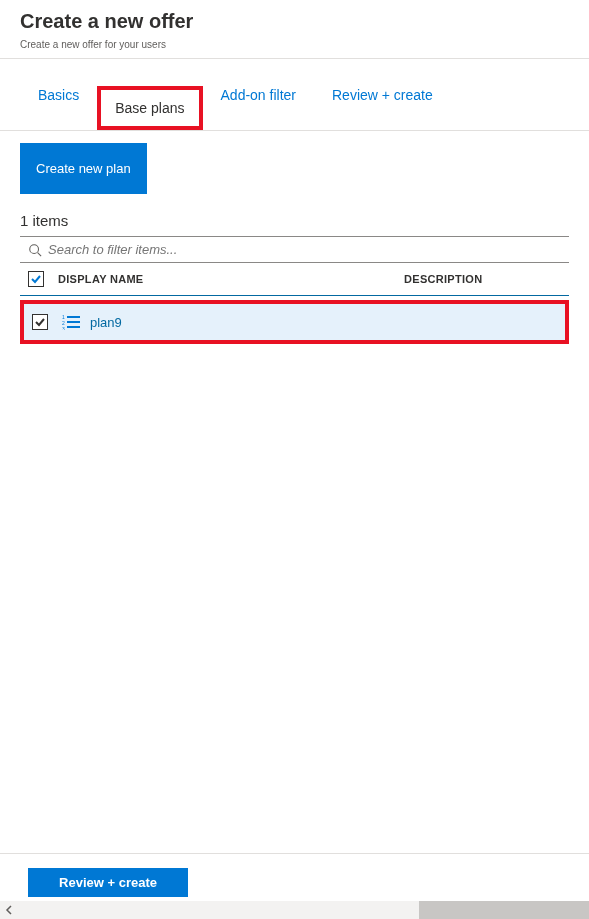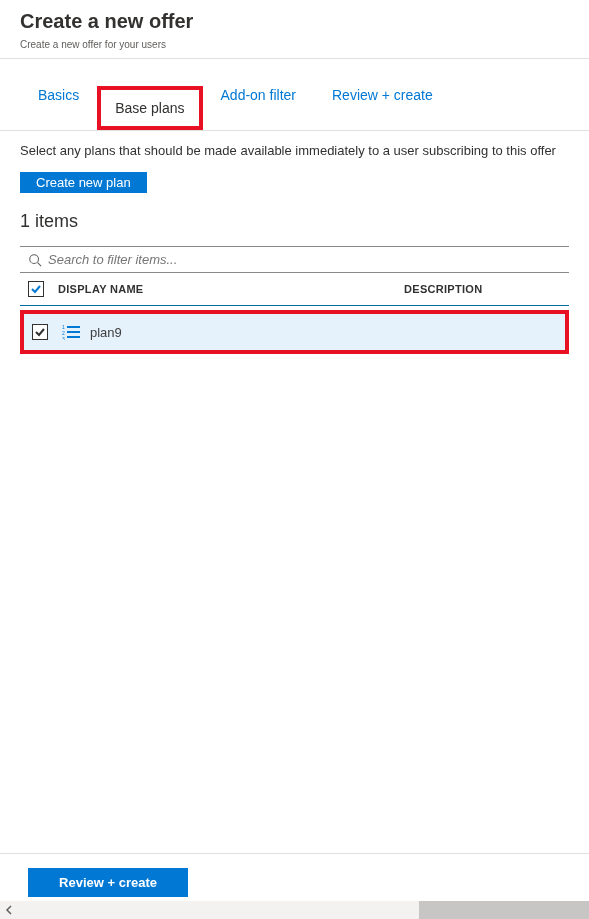--- a/index.html
+++ b/index.html
@@ -52,29 +52,29 @@
     }
     .description {
       font-size: 13px;
       color: #323130;
       margin-bottom: 14px;
     }
     .create-btn {
       background: #0078d4;
       color: #ffffff;
       border: none;
-      padding: 3px 16px;
+      padding: 18px 16px;
       font-size: 13px;
       cursor: pointer;
       font-family: inherit;
     }
     .item-count {
-      font-size: 18px;
+      font-size: 15px;
       margin-top: 18px;
-      margin-bottom: 14px;
+      margin-bottom: 7px;
     }
     .search-box {
       display: flex;
       align-items: flex-end;
       border: 1px solid #8a8886;
       border-left: none;
       border-right: none;
       padding: 5px 8px;
       width: 100%;
     }
@@ -136,21 +136,21 @@
       border: 4px solid #e81123;
       margin-top: 4px;
     }
     .row-icon {
       margin-left: 4px;
       margin-right: 10px;
       display: inline-flex;
     }
     .row-name {
       font-size: 13px;
-      color: #404040;
+      color: #0369a1;
     }
     .footer {
       position: absolute;
       bottom: 22px;
       left: 0;
       right: 0;
       border-top: 1px solid #e1dfdd;
       padding: 14px 20px 0 28px;
       display: flex;
       gap: 10px;
@@ -212,21 +212,20 @@
 </div>
 
 <div class="tabs">
   <div class="tab">Basics</div>
   <div class="tab highlighted">Base plans</div>
   <div class="tab">Add-on filter</div>
   <div class="tab">Review + create</div>
 </div>
 
 <div class="content">
-  <div class="description">Select any plans that should be made available immediately to a user subscribing to this offer</div>
   <button class="create-btn">Create new plan</button>
   <div class="item-count">1 items</div>
 
   <div class="search-box">
     <svg viewBox="0 0 16 16" fill="none" stroke="#605e5c" stroke-width="1.2">
       <circle cx="7" cy="7" r="5"></circle>
       <line x1="11" y1="11" x2="15" y2="15"></line>
     </svg>
     <input type="text" placeholder="Search to filter items..." style="">
   </div>

